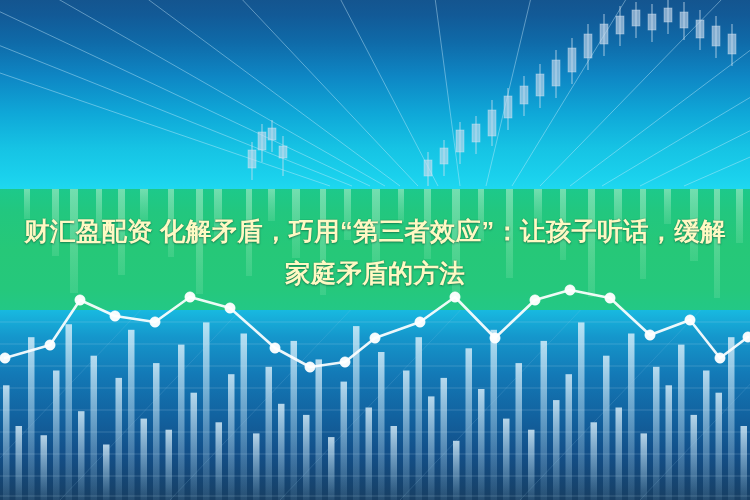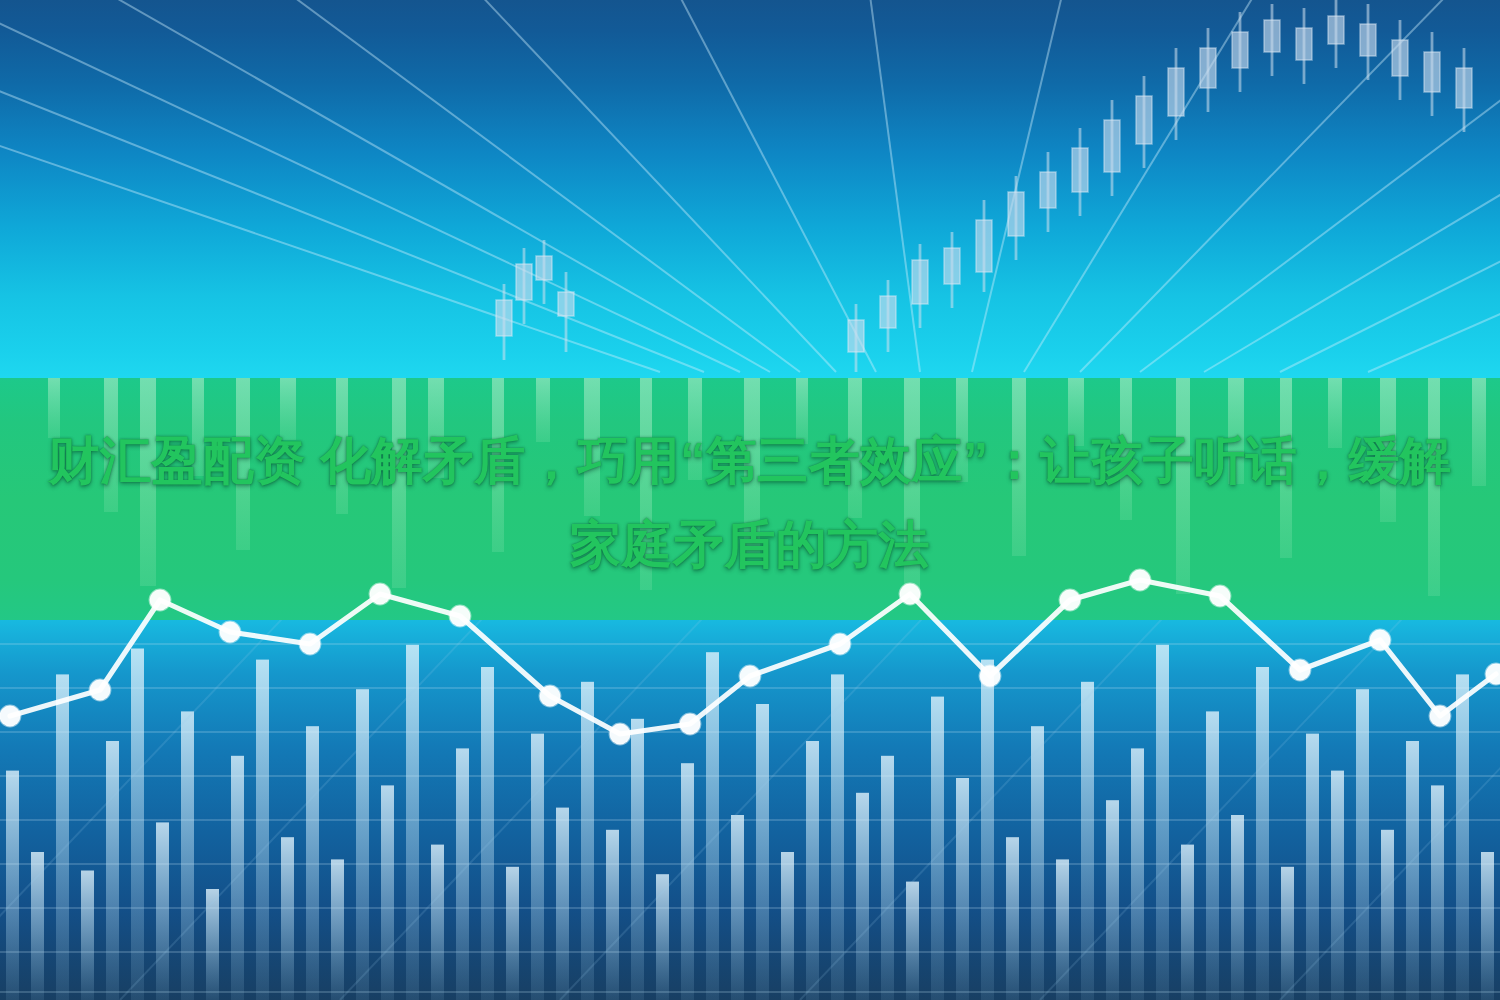--- a/index.html
+++ b/index.html
@@ -84,21 +84,21 @@
     position: absolute;
     left: 0;
     top: 210px;
     width: 750px;
     text-align: center;
     padding: 0 12px;
     box-sizing: border-box;
     z-index: 40;
   }
   .title {
-    color: #22c55e;
+    color: #fef9c3;
     font-size: 25.5px;
     font-weight: bold;
     line-height: 42px;
     letter-spacing: 0.2px;
     text-shadow:
       0 1px 2px rgba(0, 60, 40, 0.45),
       0 0 1px rgba(0, 50, 35, 0.5);
     white-space: normal;
     word-break: break-word;
   }

